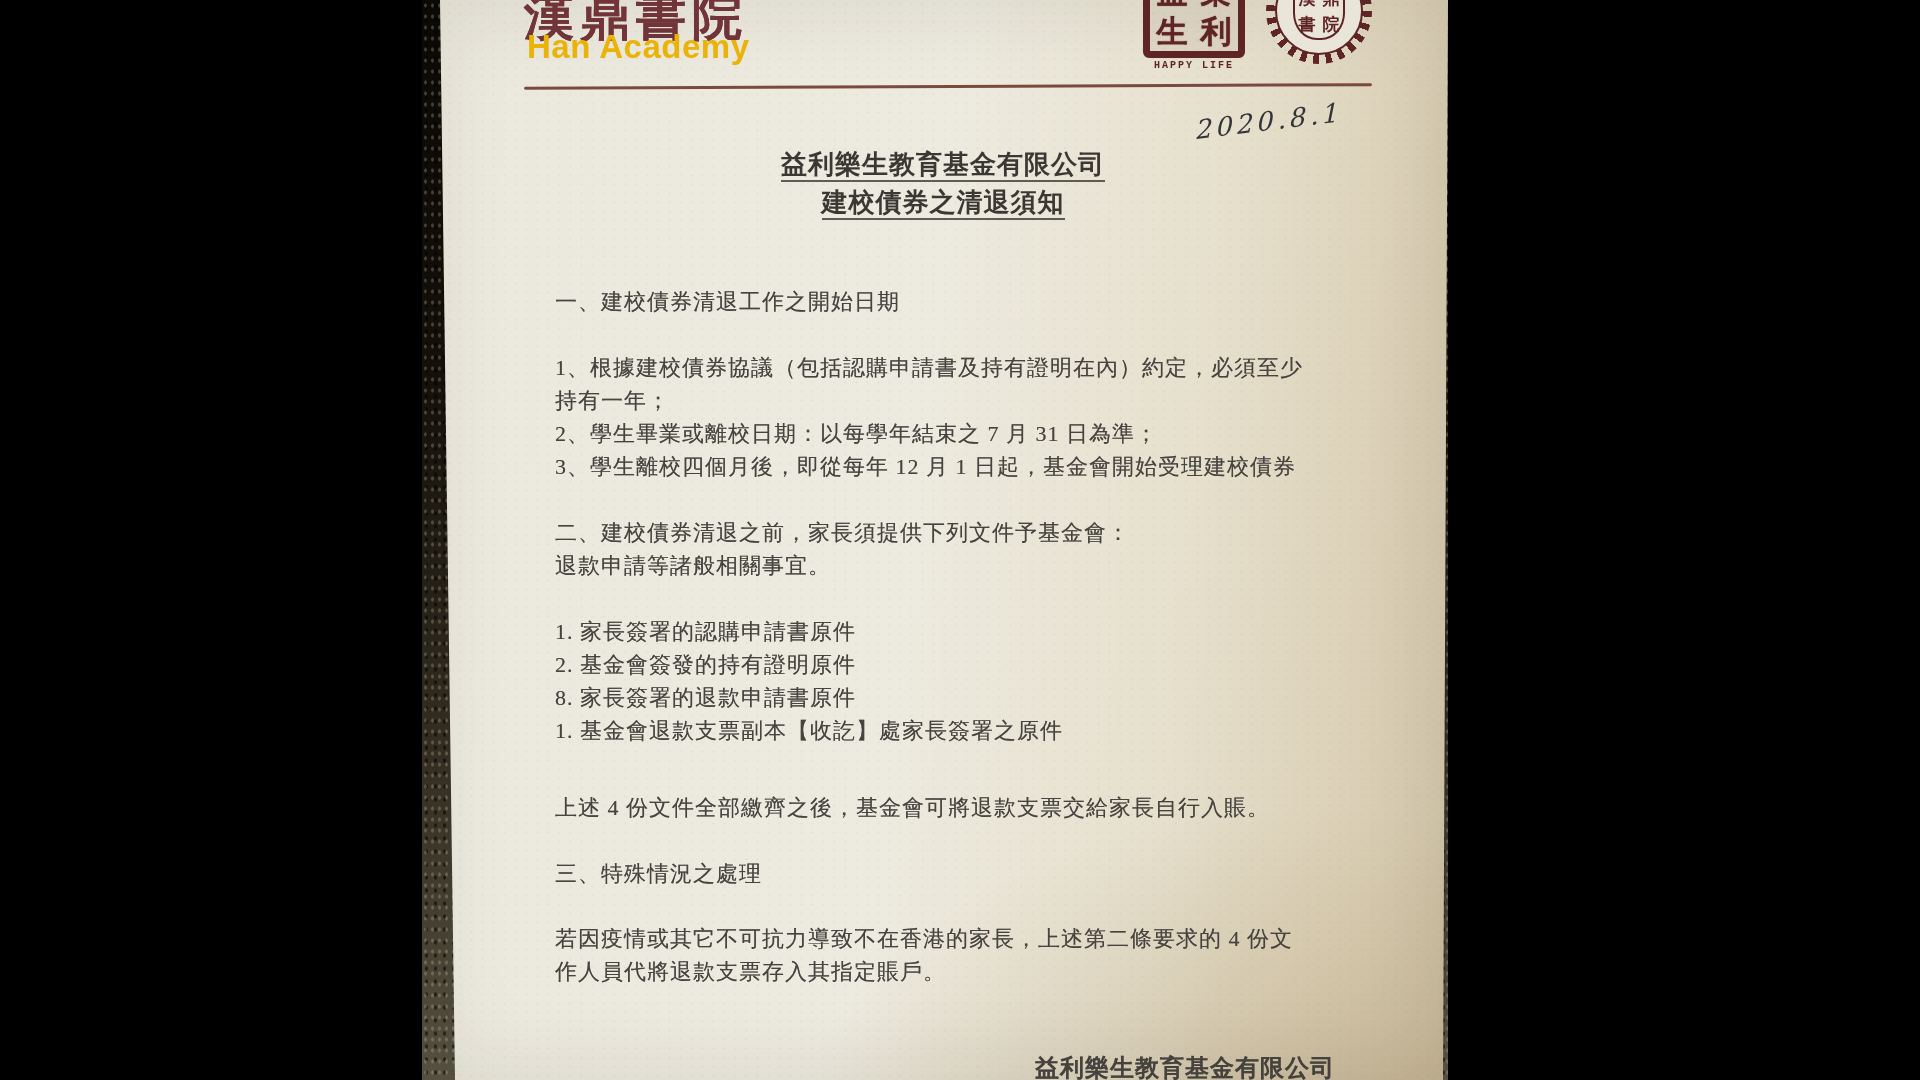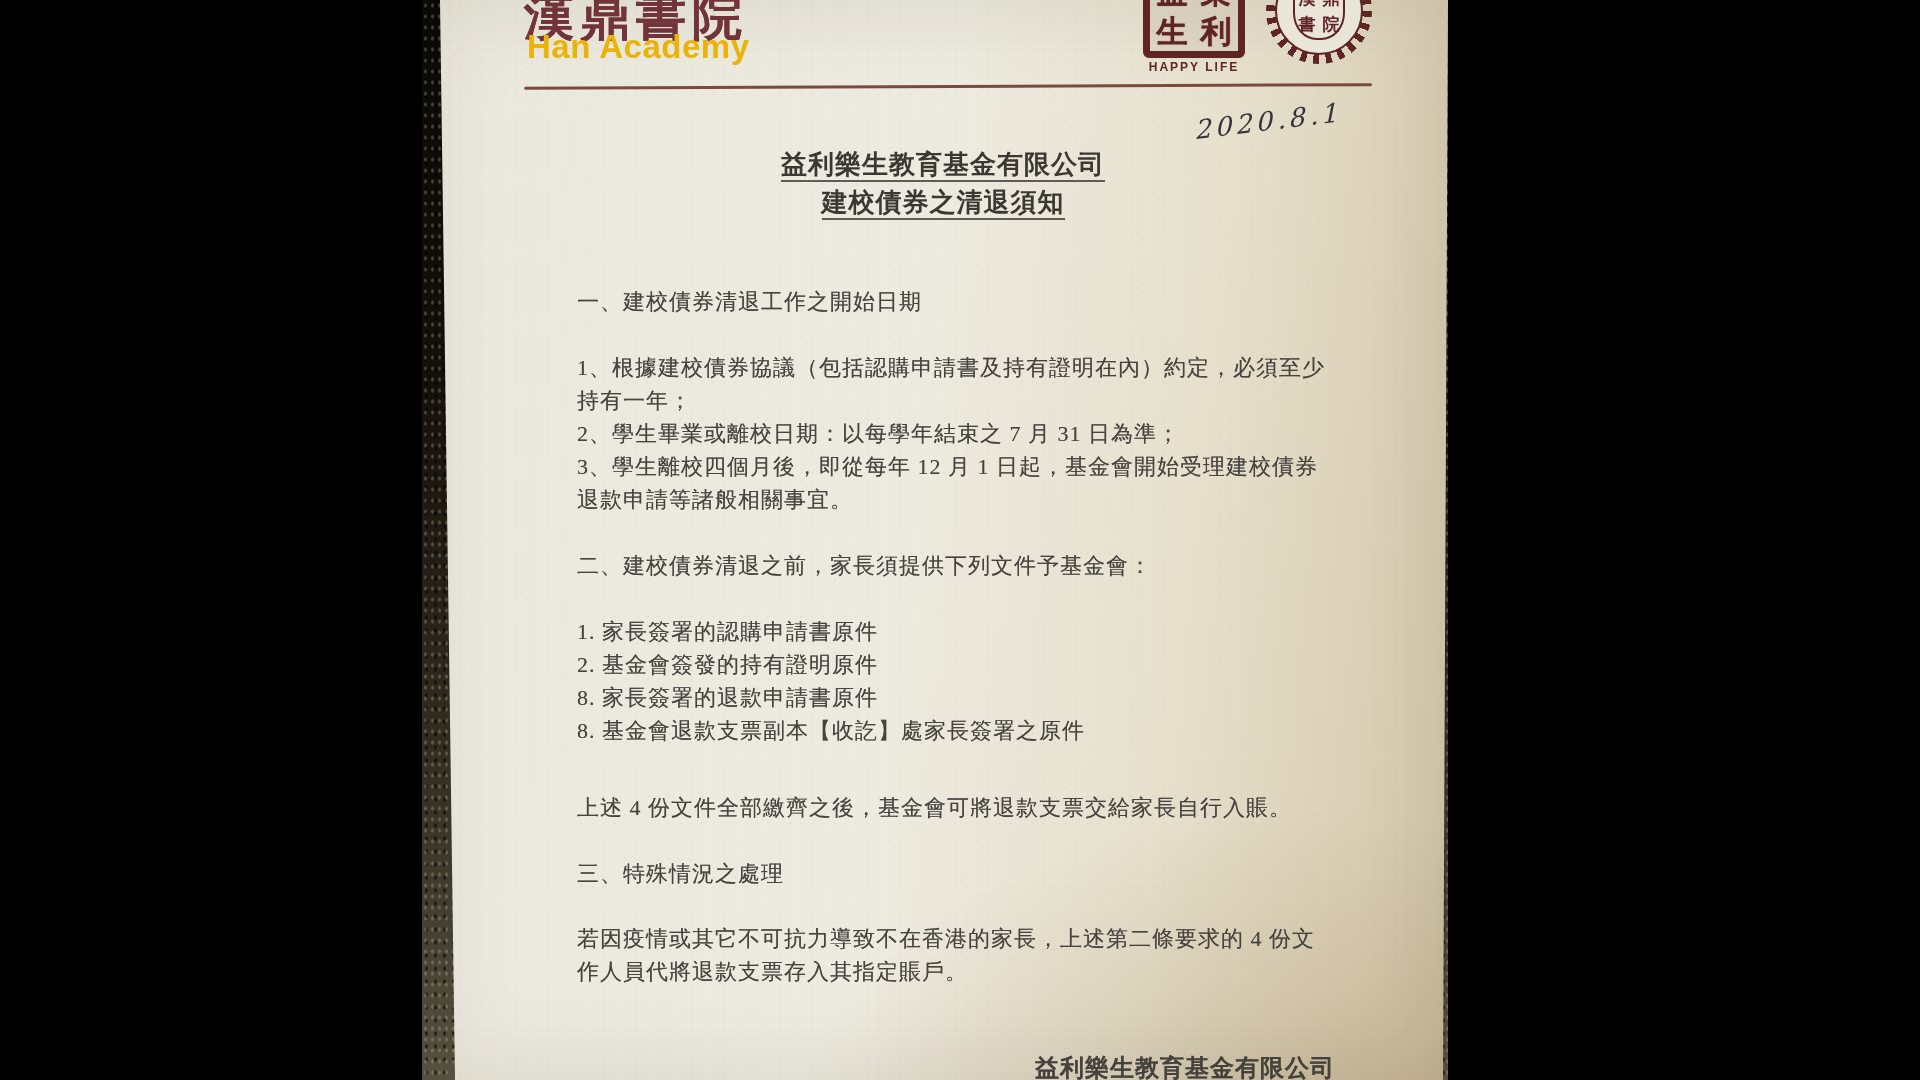--- a/index.html
+++ b/index.html
@@ -48,21 +48,21 @@
     border:7px solid #5f2426; border-radius:6px;
     display:grid; grid-template-columns:1fr 1fr; align-items:center; justify-items:center;
     background:rgba(95,36,38,.06);
   }
   .seal-sq .ch {
     font-size:31px; font-weight:bold; color:#5f2426; line-height:1;
     text-shadow:0 0 1px #5f2426;
   }
   .seal-sq-caption {
     position:absolute; left:1143px; top:60px; width:102px; text-align:center;
-    font-family:Liberation Sans, sans-serif; font-size:12px; letter-spacing:2px;
+    font-family:Liberation Mono, monospace; font-size:10px; letter-spacing:2px;
     color:#5f2426; font-weight:bold;
   }
   
   .seal-rd {
     position:absolute; left:1266px; top:-42px; width:106px; height:106px; border-radius:50%;
     background:repeating-conic-gradient(#5f2426 0deg 7deg, transparent 7deg 15deg);
   }
   .seal-rd .inner {
     position:absolute; inset:9px; border-radius:50%;
     border:2.5px solid #5f2426; background:#e9e5d8;
@@ -86,21 +86,21 @@
 
   
   .title-block { position:absolute; left:563px; top:146px; width:760px; text-align:center; }
   .title-line {
     font-size:26px; font-weight:bold; color:#3b3834; line-height:38px; letter-spacing:1px;
   }
   .title-line span {
     border-bottom:2px solid rgba(59,56,52,.8); padding-bottom:1px;
   }
 
-  .doc-lines { position:absolute; left:577px; top:285px; width:768px; }
+  .doc-lines { position:absolute; left:555px; top:285px; width:768px; }
   .line {
     font-size:22px; color:#474440; line-height:33px; letter-spacing:1px;
     white-space:nowrap; text-shadow:0 0 .4px rgba(70,68,64,.55);
   }
   .gap-blank { margin-top:33px; }
   .gap-wide  { margin-top:44px; }
   .gap-para  { margin-top:32px; }
 
   .signature {
     position:absolute; left:563px; top:1052px; width:772px; text-align:right;
@@ -144,25 +144,25 @@
   <div class="title-line"><span>益利樂生教育基金有限公司</span></div>
   <div class="title-line"><span>建校債券之清退須知</span></div>
 </div>
 
 <div class="doc-lines" id="doc-lines">
     <div class="line">一、建校債券清退工作之開始日期</div>
     <div class="line gap-blank">1、根據建校債券協議（包括認購申請書及持有證明在內）約定，必須至少</div>
     <div class="line">持有一年；</div>
     <div class="line">2、學生畢業或離校日期：以每學年結束之 7 月 31 日為準；</div>
     <div class="line">3、學生離校四個月後，即從每年 12 月 1 日起，基金會開始受理建校債券</div>
+    <div class="line gap-blank">二、建校債券清退之前，家長須提供下列文件予基金會：</div>
     <div class="line">退款申請等諸般相關事宜。</div>
-    <div class="line gap-blank">二、建校債券清退之前，家長須提供下列文件予基金會：</div>
     <div class="line gap-blank">1. 家長簽署的認購申請書原件</div>
     <div class="line">2. 基金會簽發的持有證明原件</div>
     <div class="line">8. 家長簽署的退款申請書原件</div>
-    <div class="line">8. 基金會退款支票副本【收訖】處家長簽署之原件</div>
+    <div class="line">1. 基金會退款支票副本【收訖】處家長簽署之原件</div>
     <div class="line gap-wide">上述 4 份文件全部繳齊之後，基金會可將退款支票交給家長自行入賬。</div>
     <div class="line gap-blank">三、特殊情況之處理</div>
     <div class="line gap-para">若因疫情或其它不可抗力導致不在香港的家長，上述第二條要求的 4 份文</div>
     <div class="line">作人員代將退款支票存入其指定賬戶。</div>
   </div>
 
 <div class="signature">益利樂生教育基金有限公司</div>
 
 </body></html>

